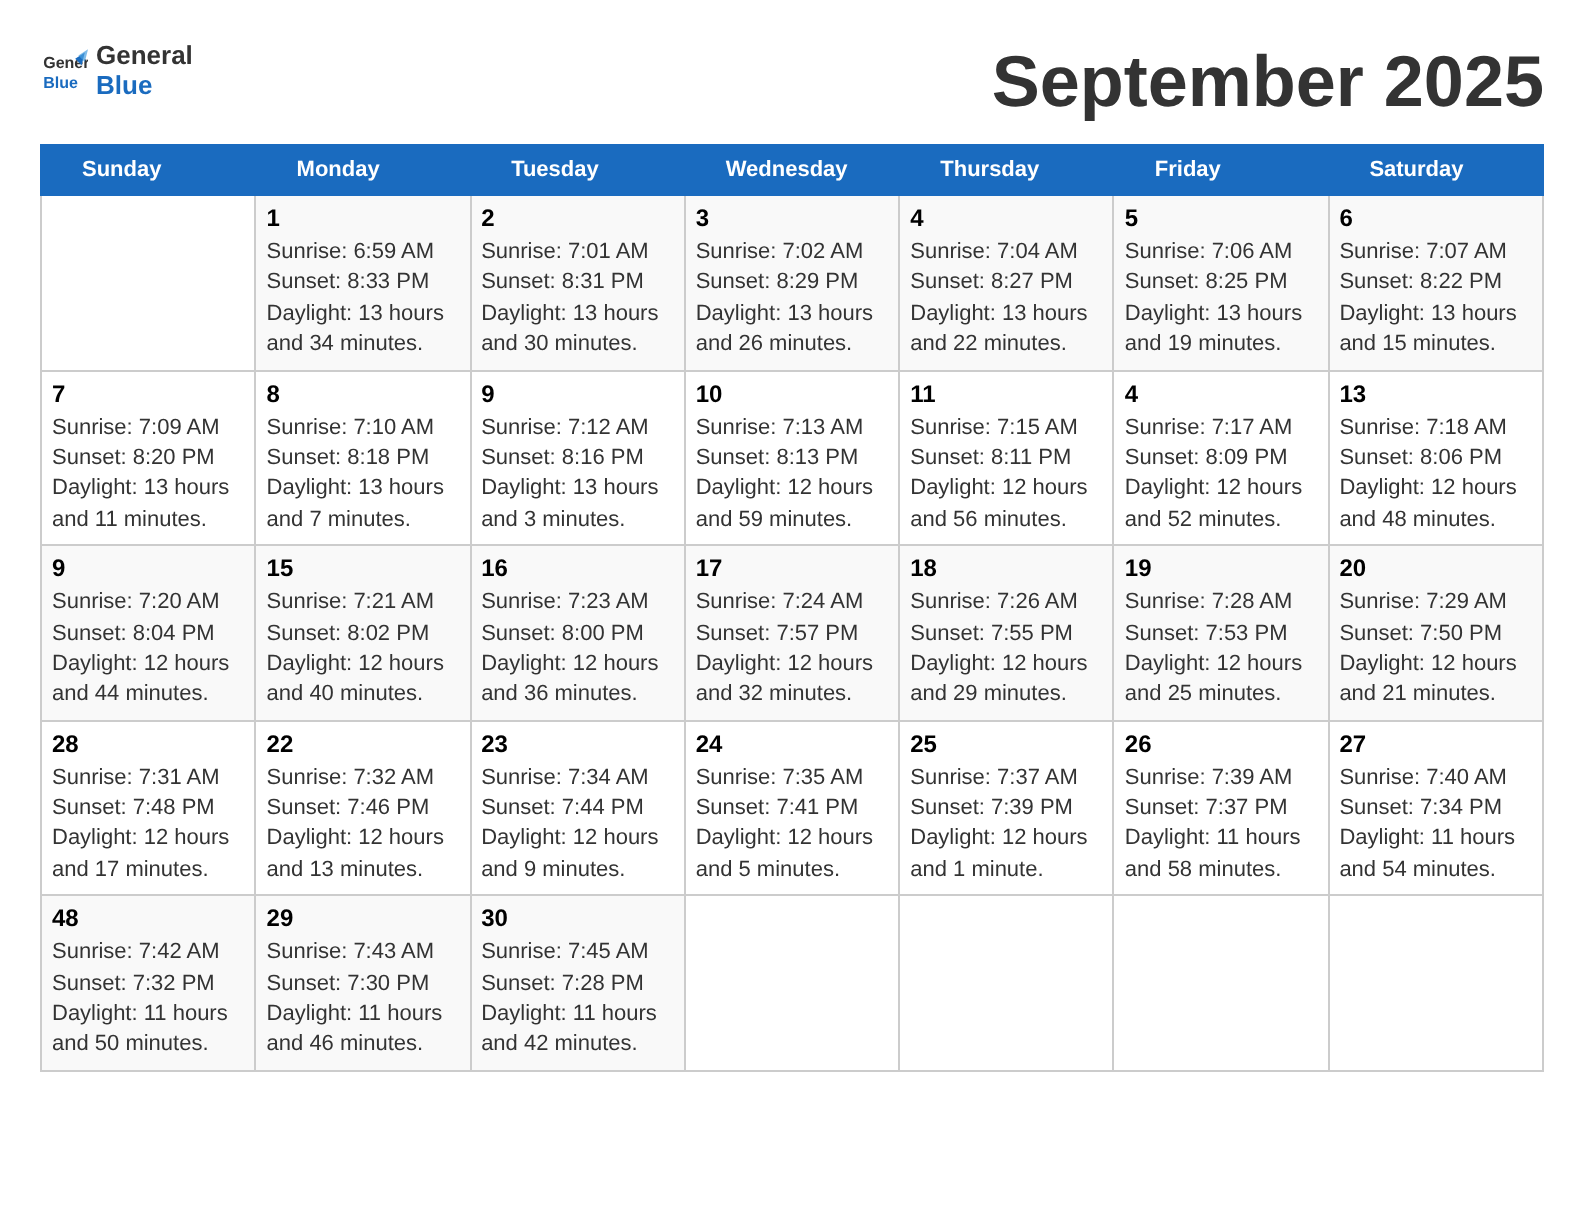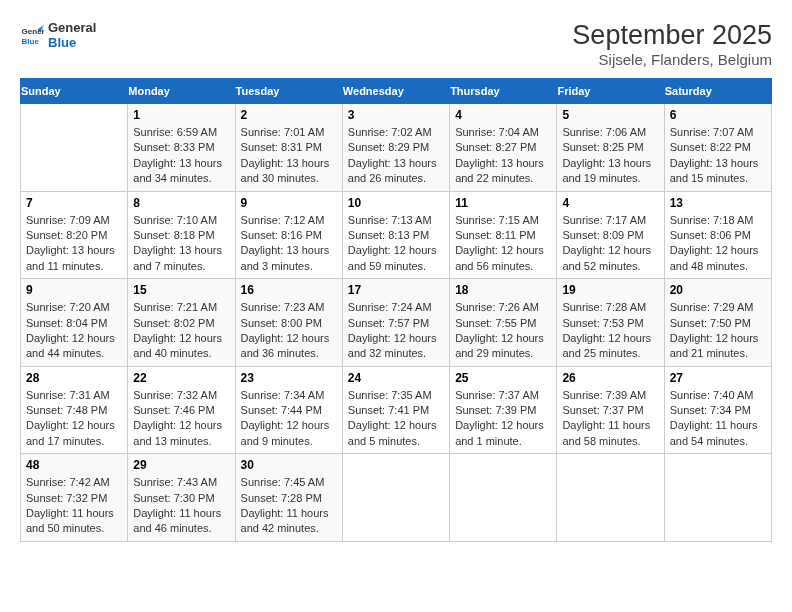--- a/index.html
+++ b/index.html
@@ -22,39 +22,39 @@
       gap: 4px;
     }
     .logo-icon {
       width: 24px;
       height: 24px;
     }
     .title-block {
       text-align: right;
     }
     .month-title {
-      font-size: 27px;
-      font-weight: normal;
+      font-size: 36px;
+      font-weight: bold;
       color: #333;
       text-align: center;
     }
     .location {
       font-size: 15px;
       color: #555;
     }
     table {
       width: 100%;
       border-collapse: collapse;
       font-size: 11px;
     }
     thead tr th {
       background: #1a6bbf;
       color: #fff;
       font-weight: bold;
-      padding: 6px 0;
+      padding: 6px 20px;
       text-align: left;
       border: 1px solid #1a6bbf;
     }
     tbody tr td {
       border: 1px solid #ccc;
       vertical-align: top;
       padding: 4px 5px;
       min-height: 80px;
       width: 14.28%;
     }
@@ -90,21 +90,20 @@
       <polygon points="22,8 28,4 26,12" fill="#1a6bbf"></polygon>
       <polygon points="24,6 30,2 28,10" fill="#4a9fe0" opacity="0.7"></polygon>
     </svg>
     <div>
       <div style="font-size:13px; font-weight:bold; color:#333;">General</div>
       <div style="font-size:13px; font-weight:bold; color:#1a6bbf;">Blue</div>
     </div>
   </div>
   <div class="title-block">
     <div class="month-title">September 2025</div>
-    <div class="location">Sijsele, Flanders, Belgium</div>
   </div>
 </div>
 
 <table>
   <thead>
     <tr>
     <th>Sunday</th>
         <th>Monday</th>
         <th>Tuesday</th>
         <th>Wednesday</th>

